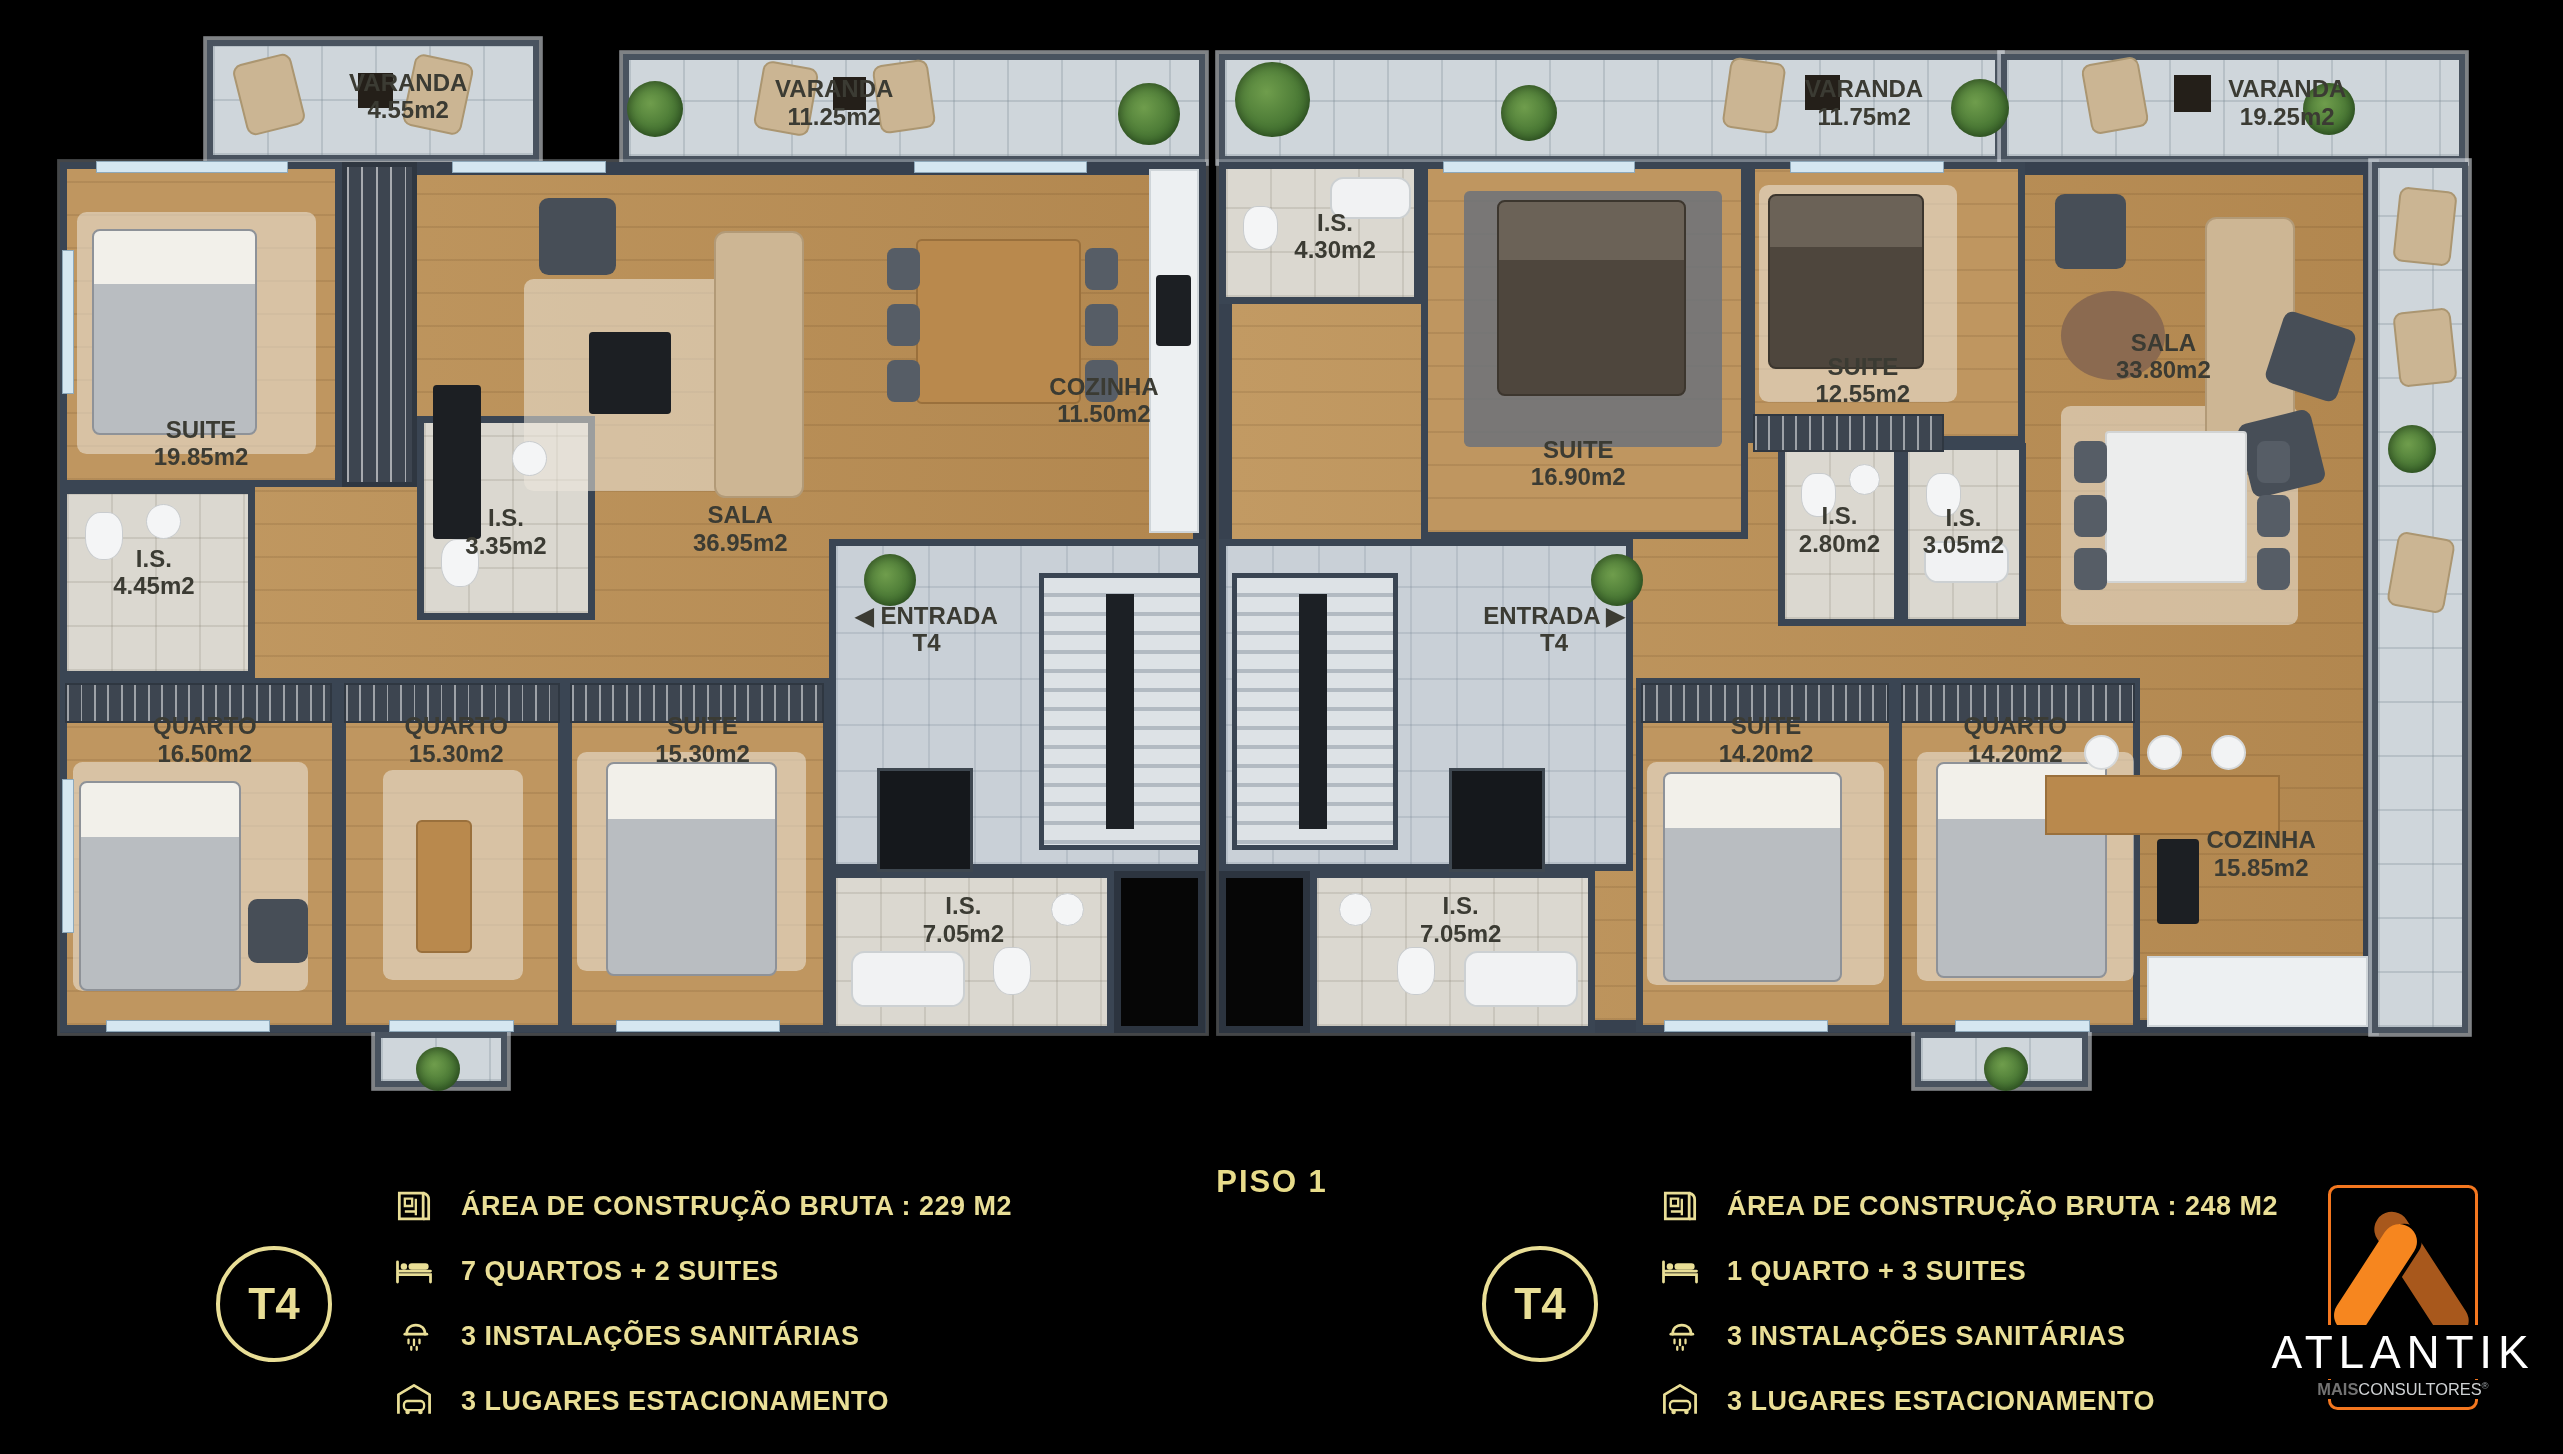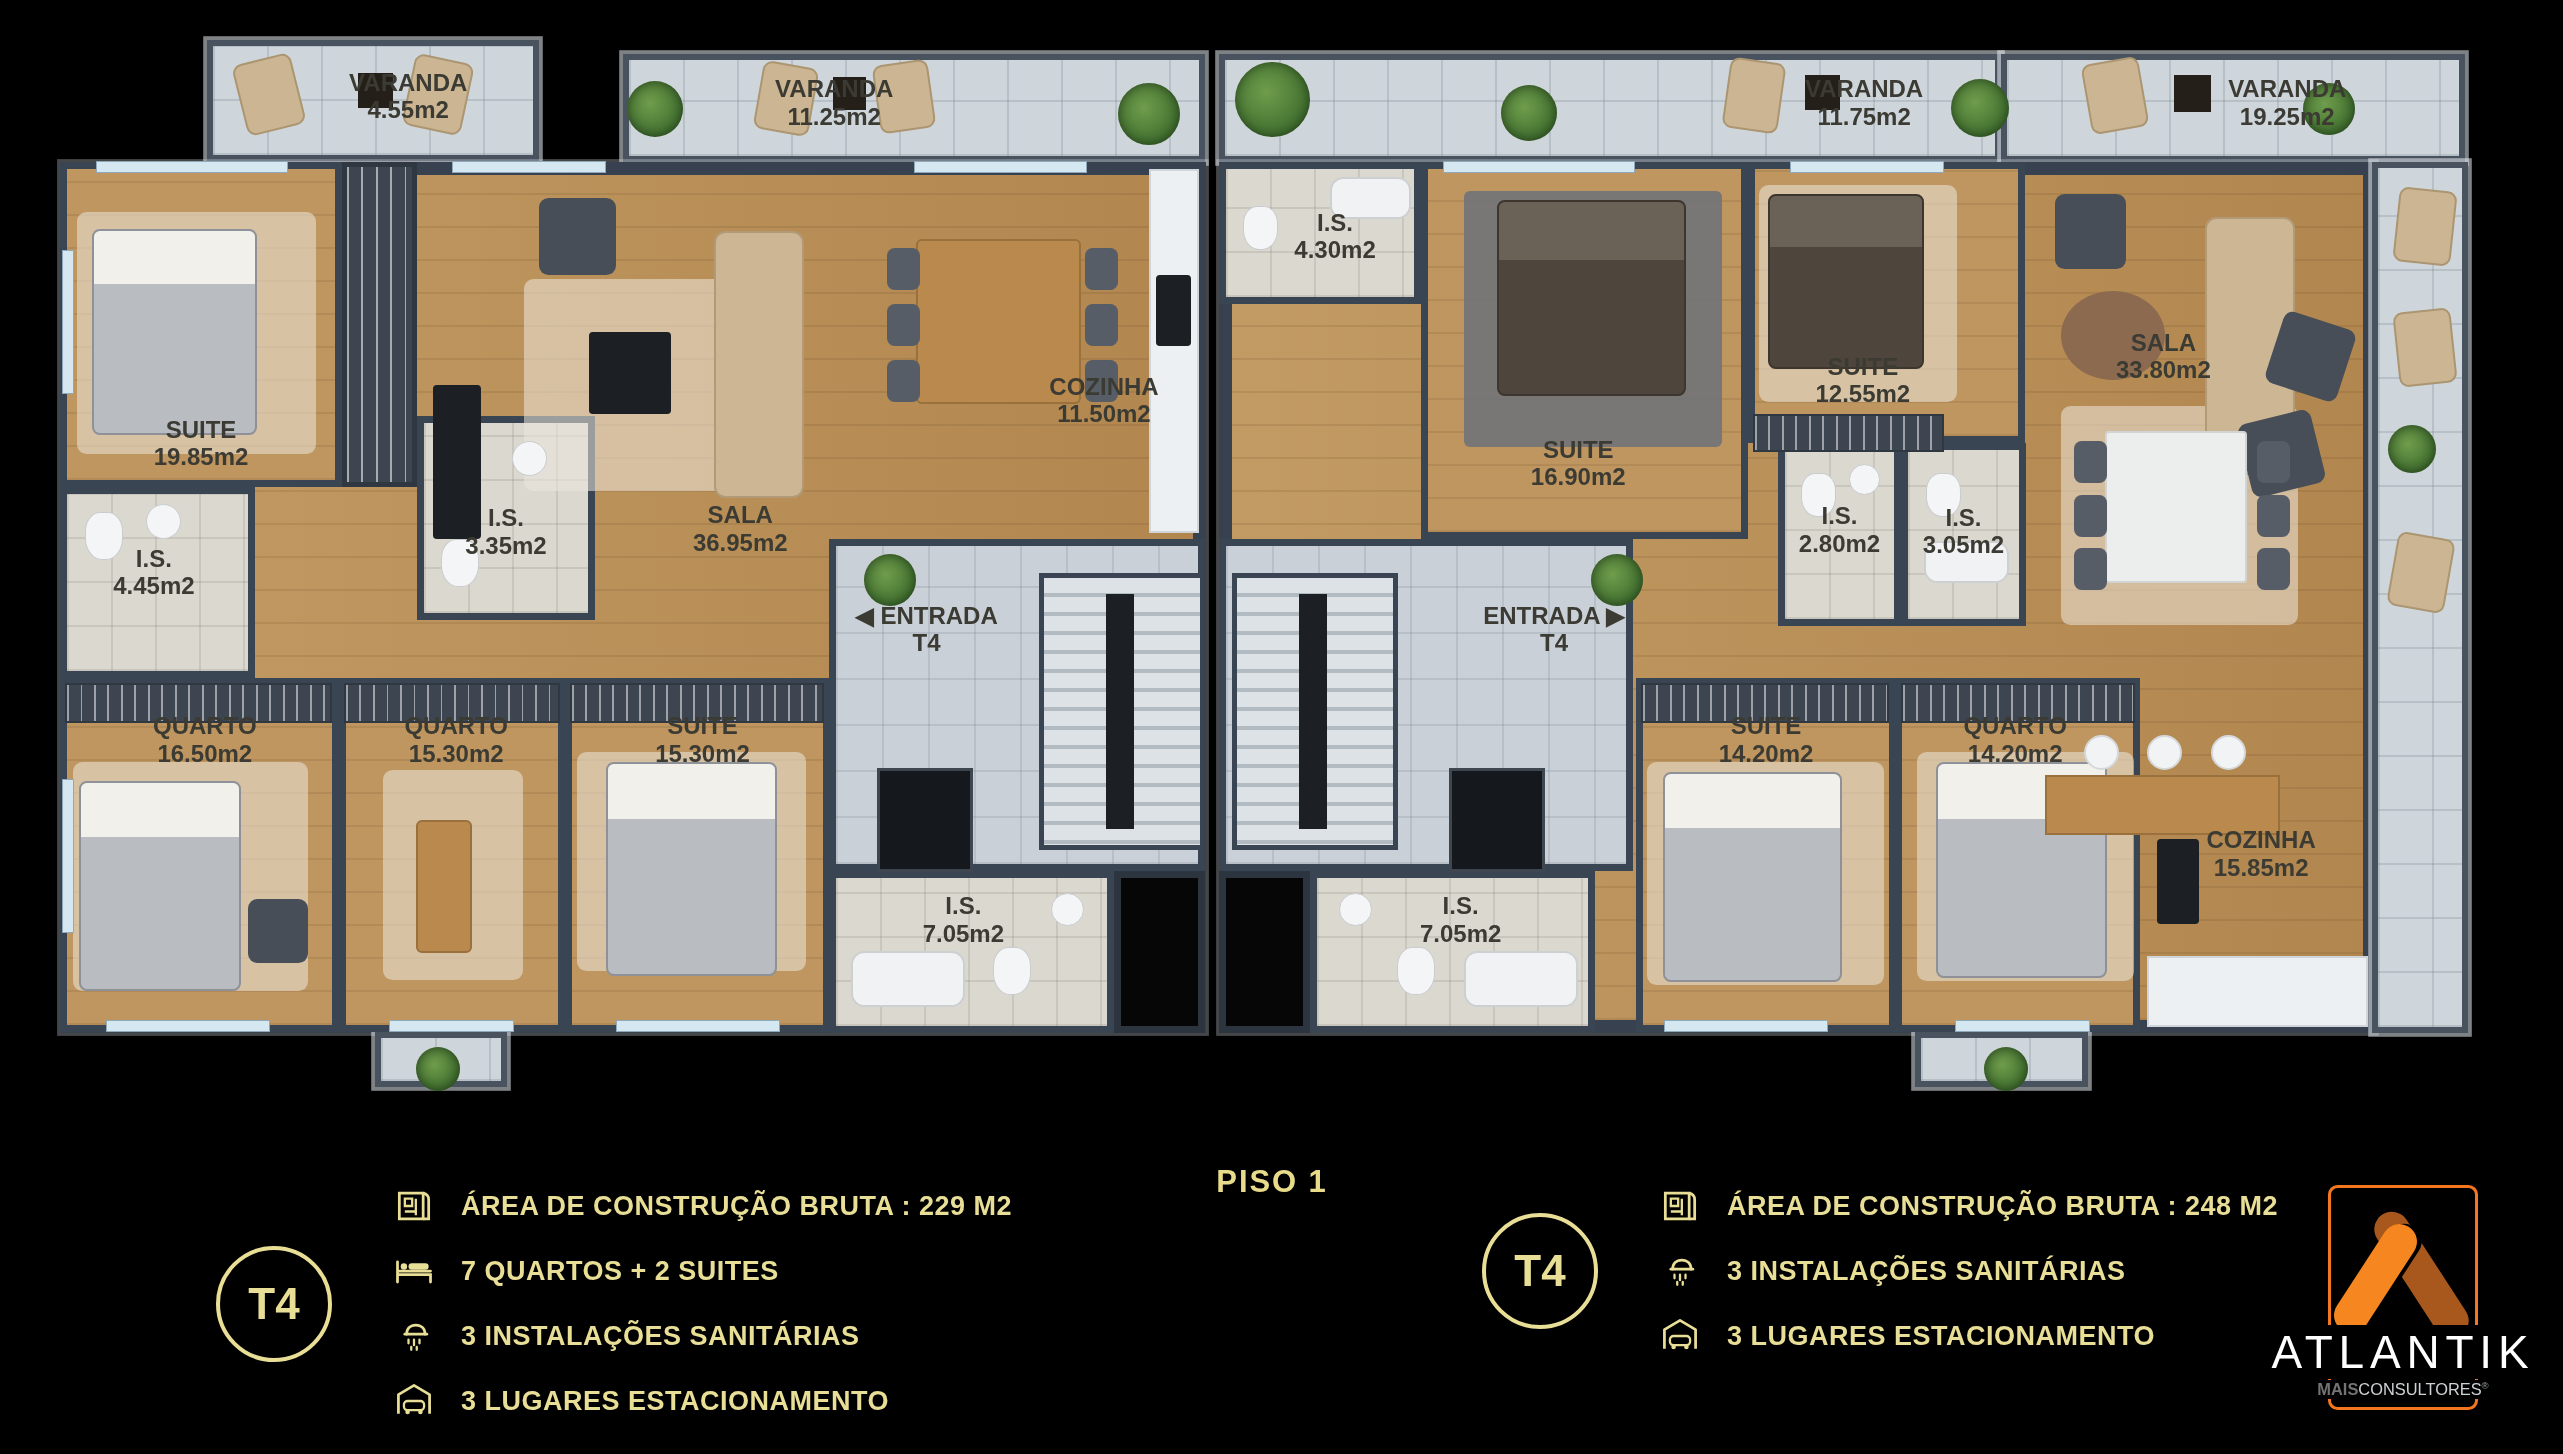--- a/index.html
+++ b/index.html
@@ -445,20 +445,30 @@
               <path d="M8 10h26v28H8z" fill="none" stroke="#E9DE96" stroke-width="3"></path>
               <path d="M34 10c4 1 6 3 6 7v21h-6" fill="none" stroke="#E9DE96" stroke-width="3"></path>
               <path d="M14 16h8v8h-8zM14 30h12M26 16v18" stroke="#E9DE96" stroke-width="2.5" fill="none"></path>
             </svg>
           </span>
           <span class="legend-text">ÁREA DE CONSTRUÇÃO BRUTA :  248 M2</span>
         </div>
         <div class="legend-row">
           <span class="legend-icon">
             <svg viewBox="0 0 48 48">
+              <path d="M6 14v22M6 28h36v8M6 24h36" stroke="#E9DE96" stroke-width="3" fill="none" stroke-linecap="round"></path>
+              <circle cx="13" cy="19" r="3.5" fill="#E9DE96"></circle>
+              <rect x="18" y="15.5" width="22" height="7" rx="3.5" fill="#E9DE96"></rect>
+            </svg>
+          </span>
+          <span class="legend-text">1 QUARTO + 3 SUITES</span>
+        </div>
+        <div class="legend-row">
+          <span class="legend-icon">
+            <svg viewBox="0 0 48 48">
               <path d="M16 22c0-6 4-10 10-10s10 4 10 10" fill="none" stroke="#E9DE96" stroke-width="3" stroke-linecap="round"></path>
               <path d="M14 22h24" stroke="#E9DE96" stroke-width="3" stroke-linecap="round"></path>
               <path d="M18 28v4M24 28v6M30 28v4M21 36v3M27 36v3" stroke="#E9DE96" stroke-width="2.5" stroke-linecap="round"></path>
             </svg>
           </span>
           <span class="legend-text">3 INSTALAÇÕES SANITÁRIAS</span>
         </div>
         <div class="legend-row">
           <span class="legend-icon">
             <svg viewBox="0 0 48 48">

